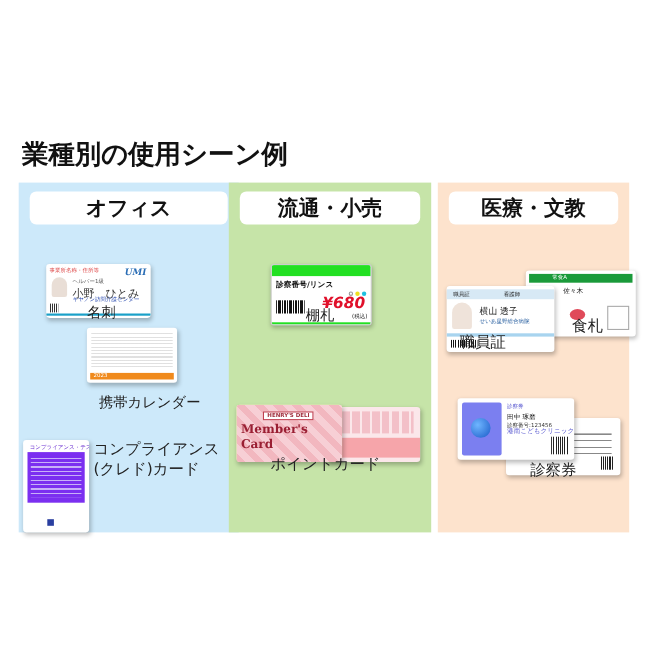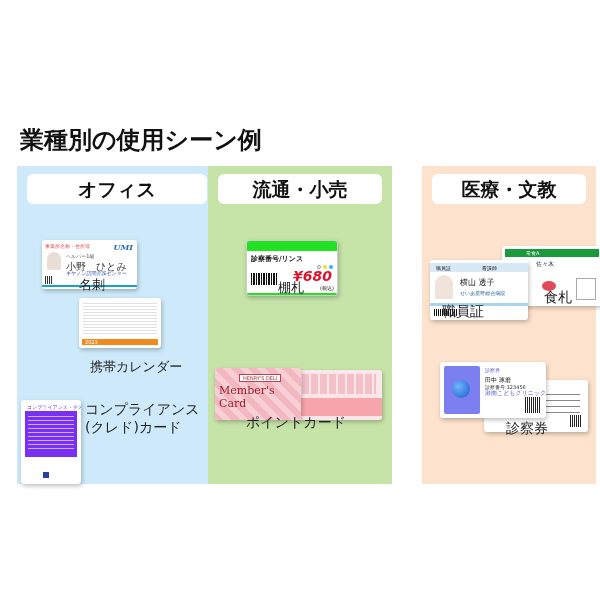--- a/index.html
+++ b/index.html
@@ -1,21 +1,21 @@
 <!DOCTYPE html>
 <html><head>
 <meta charset="utf-8">
 <style>
   * { box-sizing: border-box; margin: 0; padding: 0; }
   body { width: 600px; height: 600px; background: #ffffff; position: relative; overflow: hidden; font-family: "DejaVu Sans", sans-serif; color: #222; }
   .title { position: absolute; left: 20px; top: 124px; font-size: 24px; font-weight: bold; color: #111; letter-spacing: 0px; }
   .panel { position: absolute; top: 166px; height: 318px; }
   .panel.p1 { left: 17px; width: 200px; background: #cde9fa; }
   .panel.p2 { left: 208px; width: 184px; background: #c6e4a8; }
-  .panel.p3 { left: 422px; width: 174px; background: #fde3cd; }
+  .panel.p3 { left: 398px; width: 174px; background: #fde3cd; }
   .head { position: absolute; left: 10px; right: 10px; top: 8px; height: 30px; background: #fff; border-radius: 6px; text-align: center; font-size: 19px; font-weight: bold; line-height: 30px; color: #111; }
   .lbl { position: absolute; font-size: 13px; color: #222; white-space: nowrap; line-height: 16px; }
   .card { position: absolute; background: #fff; border-radius: 3px; box-shadow: 1px 2px 4px rgba(0,0,0,0.25); overflow: hidden; margin-top: 24px; }
   .tiny { position: absolute; font-size: 5px; line-height: 6px; color: #555; white-space: nowrap; }
   .bar { position: absolute; }
 </style>
 </head>
 <body>
 
 <div class="title">業種別の使用シーン例</div>
@@ -69,21 +69,21 @@
     <div style="position:absolute; right:5px; top:27px; font-size:14px; font-weight:bold; font-style:italic; color:#e0102a;">¥680</div>
     <div class="tiny" style="right:3px; bottom:4px; color:#111;">(税込)</div>
     <div class="bar" style="left:0; right:0; bottom:0; height:2px; background:#22e022;"></div>
   </div>
   <div class="lbl" style="left:70px; top:114px;">棚札</div>
 
   <div class="card" style="left:90px; top:180px; width:84px; height:50px; background:#fbe7ea;">
     <div style="position:absolute; left:4px; top:4px; right:6px; height:20px; background:repeating-linear-gradient(90deg,#f3c0c8 0 7px,#fbe7ea 7px 9px);"></div>
     <div style="position:absolute; left:0; right:0; bottom:4px; height:18px; background:#f6a5aa;"></div>
   </div>
-  <div class="card" style="left:7px; top:178px; width:86px; height:52px; background:#fef9c3;">
+  <div class="card" style="left:7px; top:178px; width:96px; height:52px; background:#fef9c3;font-weight:bold;">
     <div style="position:absolute; inset:0; background:repeating-linear-gradient(45deg,#f2b7bf 0 6px,#f7cfd5 6px 12px);"></div>
     <div class="tiny" style="left:24px; top:6px; color:#a0303e; background:#fff; padding:0 3px; border:1px solid #c04050;">HENRY'S DELI</div>
     <div style="position:absolute; left:4px; top:16px; font-size:11px; color:#9a1f33; font-family:'DejaVu Serif',serif;">Member's Card</div>
   </div>
   <div class="lbl" style="left:38px; top:248px; font-size:14px;">ポイントカード</div>
 </div>
 
 <div class="panel p3">
   <div class="head">医療・文教</div>
 

